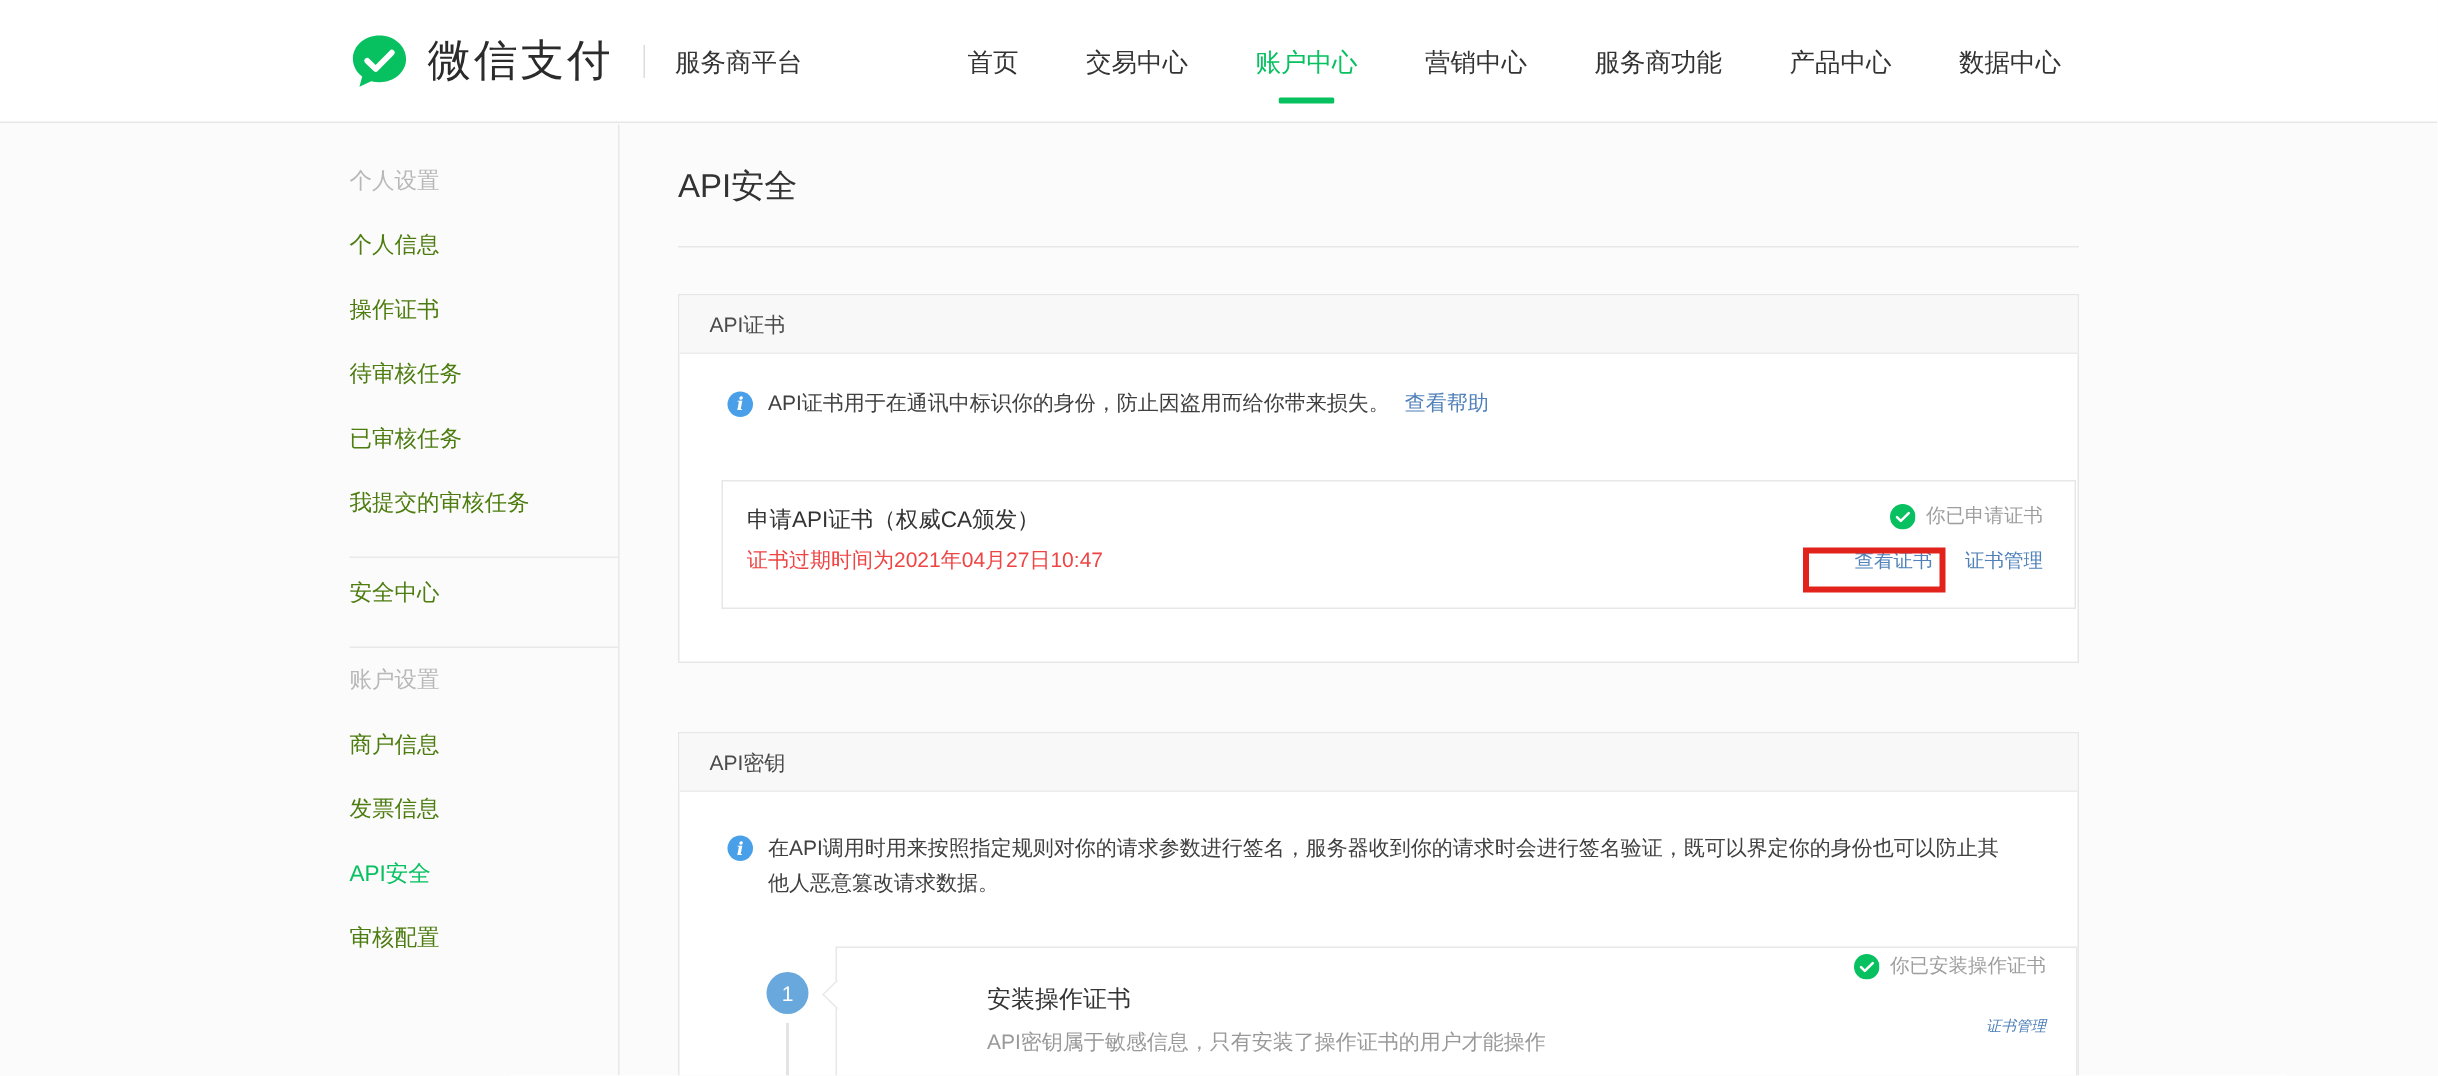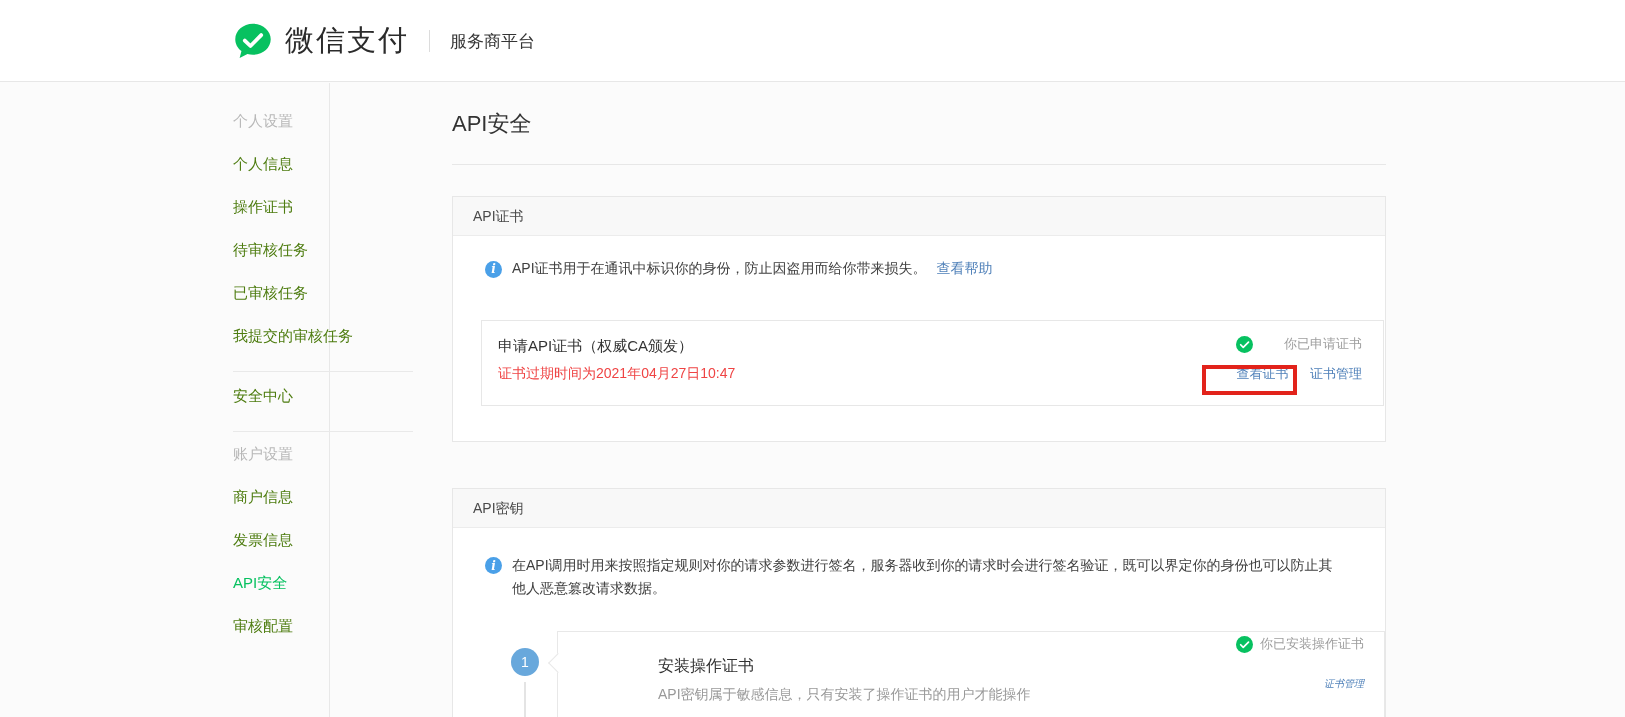--- a/index.html
+++ b/index.html
@@ -14,21 +14,21 @@
   .logo-text { font-size:29px; color:#2b2b2b; margin-left:12px; letter-spacing:2px; white-space:nowrap; }
   .logo-divider { width:1px; height:22px; background:#dcdcdc; margin:0 20px; }
   .platform-name { font-size:17px; color:#353535; white-space:nowrap; }
 
   .nav { position:absolute; right:251px; top:0; height:82px; display:flex; align-items:center; gap:45px; }
   .nav-item { font-size:17px; color:#333; position:relative; cursor:pointer; white-space:nowrap; }
   .nav-item.active { color:#07c160; }
   .nav-item.active::after { content:""; position:absolute; left:50%; transform:translateX(-50%); bottom:-16px; width:37px; height:4px; background:#07c160; border-radius:1px; }
 
   
-  .sidebar { position:absolute; top:83px; left:0; width:330px; height:634px; border-right:1px solid #e8e8e8; }
+  .sidebar { position:absolute; top:83px; left:0; width:413px; height:634px; border-right:1px solid #e8e8e8; }
   .side-inner { padding:30px 0 0 233px; }
   .side-label { font-size:15px; color:#b8b8b8; line-height:16px; margin-bottom:27px; }
   .side-item { font-size:15px; color:#4d7c0f; line-height:16px; margin-bottom:27px; cursor:pointer; width:max-content; }
   .side-item.active { color:#07c160; }
   .side-divider { height:1px; width:180px; background:#e9e9e9; margin:13px 0 16px 0; }
   .side-divider.second { margin:21px 0 14px 0; }
 
   
   .main { position:absolute; top:83px; left:452px; width:934px; }
   .page-title { font-size:22px; font-weight:400; color:#333; margin-top:26px; }
@@ -44,21 +44,21 @@
   .info-row { position:absolute; top:24px; left:32px; display:flex; align-items:center; font-size:14px; color:#404040; }
   .info-icon { flex:none; width:17px; height:17px; border-radius:50%; background:#4aa0e8; color:#fff; font-size:12px; font-style:italic; font-weight:bold; display:flex; align-items:center; justify-content:center; margin-right:10px; font-family:"DejaVu Serif",serif; }
   .text-link { color:#5081b9; cursor:pointer; text-decoration:none; }
   .help-link { margin-left:10px; }
 
   .cert-box { position:absolute; top:84px; left:28px; width:903px; height:86px; border:1px solid #e7e7e7; background:#fff; }
   .cert-left { position:absolute; left:16px; top:16px; }
   .cert-title { font-size:15px; color:#333; }
   .cert-expiry { font-size:14px; color:#ef4444; margin-top:9px; }
   .cert-right { position:absolute; right:21px; top:14px; }
-  .status-row { display:flex; align-items:center; justify-content:space-between; font-size:13px; color:#9e9e9e; }
+  .status-row { display:flex; align-items:center; justify-content:flex-end; font-size:13px; color:#9e9e9e; }
   .check-icon { width:17px; height:17px; margin-right:7px; display:block; }
   .cert-links { margin-top:12px; font-size:13px; text-align:right; }
   .cert-links .view { margin-right:18px; }
   .red-highlight { position:absolute; left:720px; top:44px; width:95px; height:30px; border:4px solid #e2231b; pointer-events:none; }
 
   .key-info { display:flex; align-items:flex-start; font-size:14px; color:#404040; }
   .key-info .info-icon { margin-top:3px; }
   .key-info-text { width:832px; line-height:23px; }
 
   .step-row { display:flex; margin-top:31px; }
@@ -79,20 +79,29 @@
 
   <div class="header">
     <div class="logo-group">
       <svg class="logo-icon" viewBox="0 0 44 44">
         <path d="M22 3C11.1 3 2.5 10.6 2.5 20c0 5.2 2.6 9.9 6.8 13l-2 7.6 8.6-4.2c1.9.5 4 .8 6.1.8 10.9 0 19.5-7.6 19.5-17S32.9 3 22 3z" fill="#07c160"></path>
         <path d="M13 21.5l6.2 6L31 15.5" stroke="#fff" stroke-width="4.2" fill="none" stroke-linecap="round" stroke-linejoin="round"></path>
       </svg>
       <span class="logo-text">微信支付</span>
       <span class="logo-divider"></span>
       <span class="platform-name">服务商平台</span>
+    </div>
+    <div class="nav">
+      <span class="nav-item">首页</span>
+      <span class="nav-item">交易中心</span>
+      <span class="nav-item active">账户中心</span>
+      <span class="nav-item">营销中心</span>
+      <span class="nav-item">服务商功能</span>
+      <span class="nav-item">产品中心</span>
+      <span class="nav-item">数据中心</span>
     </div>
   </div>
 
   <div class="sidebar">
     <div class="side-inner">
       <div class="side-label">个人设置</div>
       <div class="side-item">个人信息</div>
       <div class="side-item">操作证书</div>
       <div class="side-item">待审核任务</div>
       <div class="side-item">已审核任务</div>

